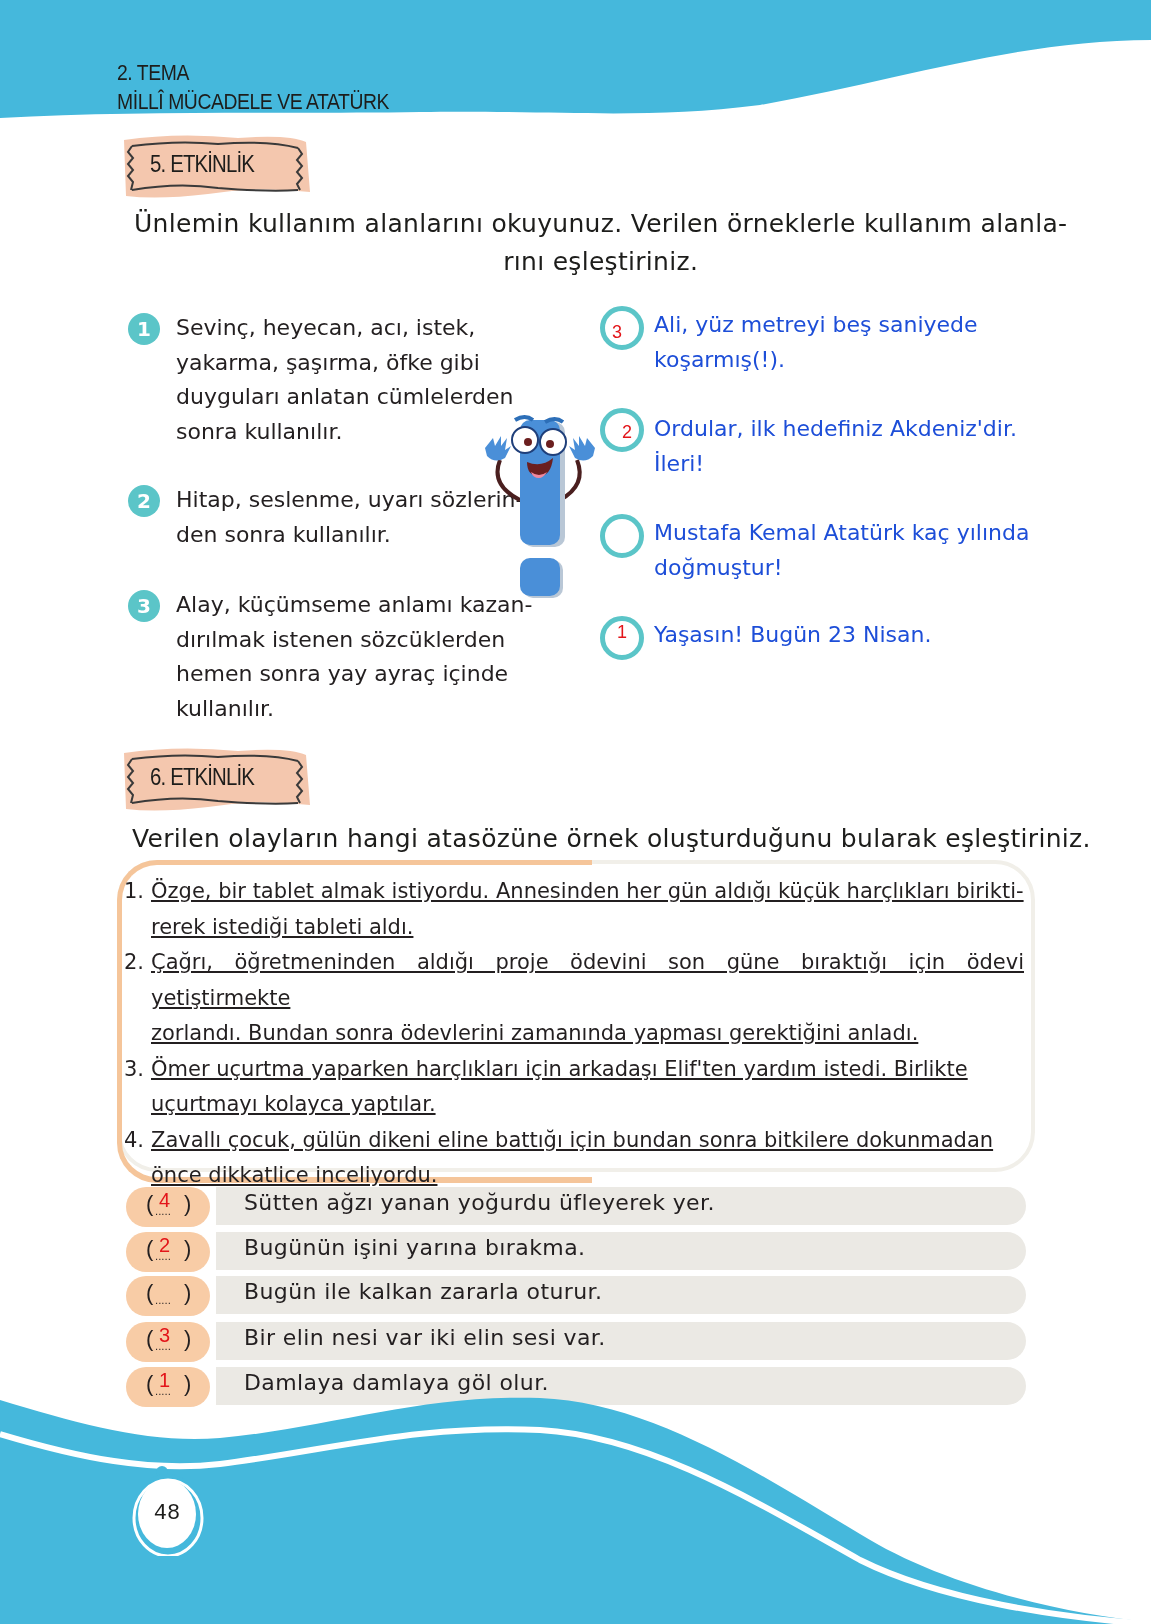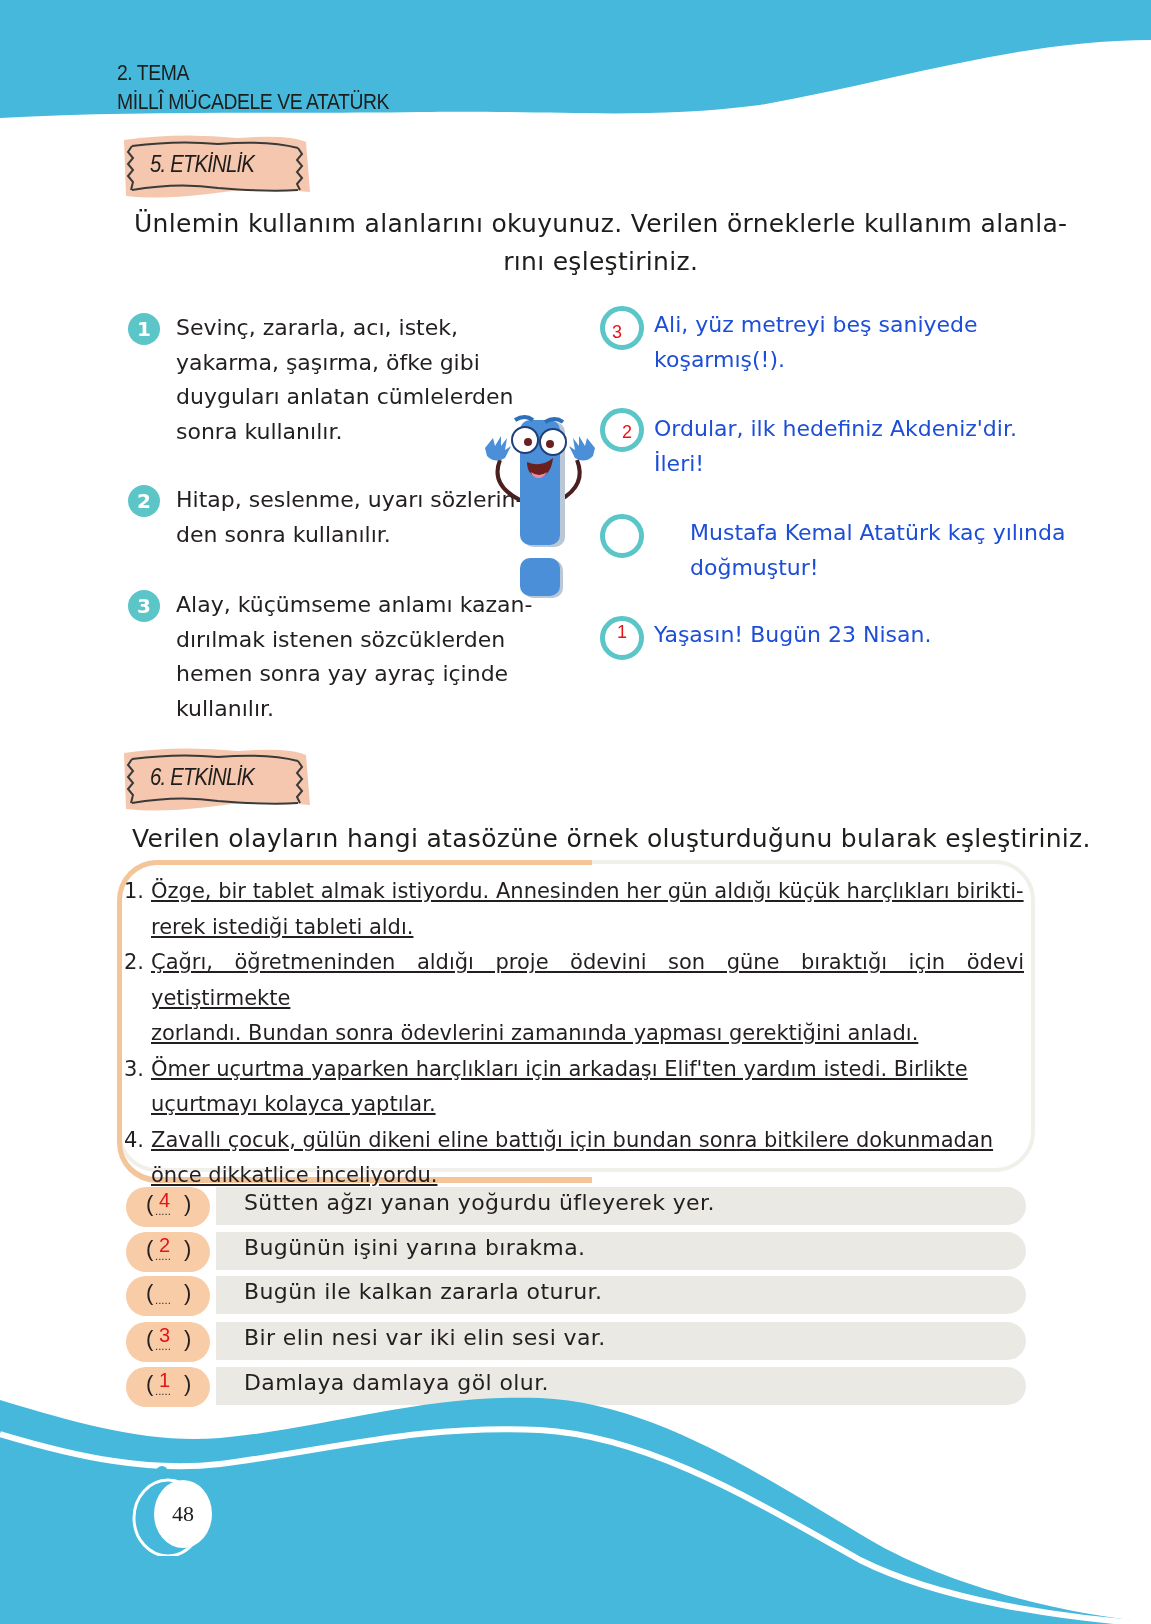--- a/index.html
+++ b/index.html
@@ -4,21 +4,21 @@
 <style>
   * { box-sizing: border-box; margin: 0; padding: 0; }
   html, body { width: 1151px; height: 1624px; background: #ffffff; overflow: hidden; }
   body { position: relative; font-family: "DejaVu Sans", sans-serif; color: #231f20; }
 
   .wave-top { position: absolute; left: 0; top: 0; width: 1151px; height: 120px; }
   .wave-bottom { position: absolute; left: 0; bottom: 0; width: 1151px; height: 230px; }
 
   .theme-header { position: absolute; left: 117px; top: 58px; font-family: "Liberation Sans Narrow", "Liberation Sans", sans-serif; font-size: 22px; line-height: 29px; letter-spacing: -0.5px; color: #1d1d1b; transform: scaleX(0.88); transform-origin: left top; }
 
-  .badge { position: absolute; width: 195px; height: 74px; font-style: italic; }
+  .badge { position: absolute; width: 195px; height: 74px; }
   .badge svg { position: absolute; left: 0; top: 0; }
   .badge-label { position: absolute; left: 32px; top: 20px; font-family: "Liberation Sans", sans-serif; font-size: 24px; letter-spacing: -1px; color: #1d1d1b; transform: scaleX(0.85); transform-origin: left top; }
 
   .instruction { position: absolute; left: 134px; font-size: 25px; line-height: 38px; letter-spacing: 0.3px; color: #1d1d1b; }
 
   .rule-item { position: absolute; left: 128px; width: 400px; }
   .num-filled { position: absolute; left: 0; top: 0; width: 32px; height: 32px; border-radius: 50%; background: #5bc5c8; color: #fff; font-size: 20px; font-weight: bold; text-align: center; line-height: 32px; }
   .rule-text { position: absolute; left: 48px; top: -2px; width: 360px; font-size: 22px; line-height: 34.5px; color: #231f20; }
 
   .example-item { position: absolute; left: 600px; width: 450px; }
@@ -38,21 +38,21 @@
   .proverb-row { position: absolute; left: 126px; width: 900px; height: 38px; }
   .proverb-bar { position: absolute; left: 70px; top: 0; right: 0; height: 38px; background: #ebe9e4; border-radius: 19px; }
   .proverb-bar::before { content: ""; position: absolute; left: -10px; top: 0; width: 30px; height: 38px; border-radius: 19px 0 0 19px; background: #ffffff; }
   .proverb-pill { position: absolute; left: 0; top: 0; width: 84px; height: 40px; border-radius: 20px; background: #f8cca6; }
   .proverb-paren { position: absolute; left: 20px; top: 4px; font-size: 22px; color: #231f20; font-family: "Liberation Sans Narrow", "Liberation Sans", sans-serif; }
   .proverb-answer { position: absolute; left: 33px; top: 2px; color: #e3151a; font-size: 20px; font-family: "Liberation Sans", sans-serif; }
   .proverb-dots { position: absolute; left: 29px; top: 19px; font-size: 10px; color: #231f20; letter-spacing: 0; }
   .proverb-text { position: absolute; left: 118px; top: 3px; font-size: 22px; color: #231f20; letter-spacing: 0.4px; }
 
   .page-number-wrap { position: absolute; left: 128px; top: 1476px; width: 78px; height: 78px; }
-  .page-number { position: absolute; left: 10px; top: 4px; width: 58px; height: 68px; border-radius: 50%; background: #fff; text-align: center; line-height: 68px; font-size: 22px; font-family: Liberation Serif, serif; color: #1d1d1b; margin-left: 16px; }
+  .page-number { position: absolute; left: 10px; top: 4px; width: 58px; height: 68px; border-radius: 50%; background: #fff; text-align: center; line-height: 68px; font-size: 22px; font-family: Liberation Mono, monospace; color: #1d1d1b; }
 </style>
 </head>
 <body>
 
 <svg class="wave-top" viewBox="0 0 1151 120" preserveAspectRatio="none">
   <path d="M0,0 H1151 V40 C1020,40 900,80 760,105 C640,120 560,110 420,112 C300,114 140,110 0,118 Z" fill="#45b8dc"></path>
 </svg>
 
 <div class="theme-header">
   <div>2. TEMA</div>
@@ -69,21 +69,21 @@
 </div>
 
 <div class="instruction" style="top:205px;text-align:center;">
   <div>Ünlemin kullanım alanlarını okuyunuz. Verilen örneklerle kullanım alanla-</div>
   <div>rını eşleştiriniz.</div>
 </div>
 
 <div class="rule-item" style="top:313px;">
   <div class="num-filled">1</div>
   <div class="rule-text">
-    <div>Sevinç, zararla, acı, istek,</div>
+    <div>Sevinç, heyecan, acı, istek,</div>
     <div>yakarma, şaşırma, öfke gibi</div>
     <div>duyguları anlatan cümlelerden</div>
     <div>sonra kullanılır.</div>
   </div>
 </div>
 <div class="rule-item" style="top:485px;">
   <div class="num-filled">2</div>
   <div class="rule-text">
     <div>Hitap, seslenme, uyarı sözlerin-</div>
     <div>den sonra kullanılır.</div>
@@ -129,21 +129,21 @@
   <div class="num-ring"></div>
   <span class="num-answer" style="left:22px; top:14px;">2</span>
   <div class="example-text" style="top:4px;">
     <div>Ordular, ilk hedefiniz Akdeniz'dir.</div>
     <div>İleri!</div>
   </div>
 </div>
 <div class="example-item" style="top:514px;">
   <div class="num-ring"></div>
   <span class="num-answer" style="left:18px; top:10px;"></span>
-  <div class="example-text" style="top:2px;margin-left:36px;">
+  <div class="example-text" style="top:2px;">
     <div>Mustafa Kemal Atatürk kaç yılında</div>
     <div>doğmuştur!</div>
   </div>
 </div>
 <div class="example-item" style="top:616px;">
   <div class="num-ring"></div>
   <span class="num-answer" style="left:17px; top:6px;">1</span>
   <div class="example-text" style="top:2px;">
     <div>Yaşasın! Bugün 23 Nisan.</div>
   </div>

